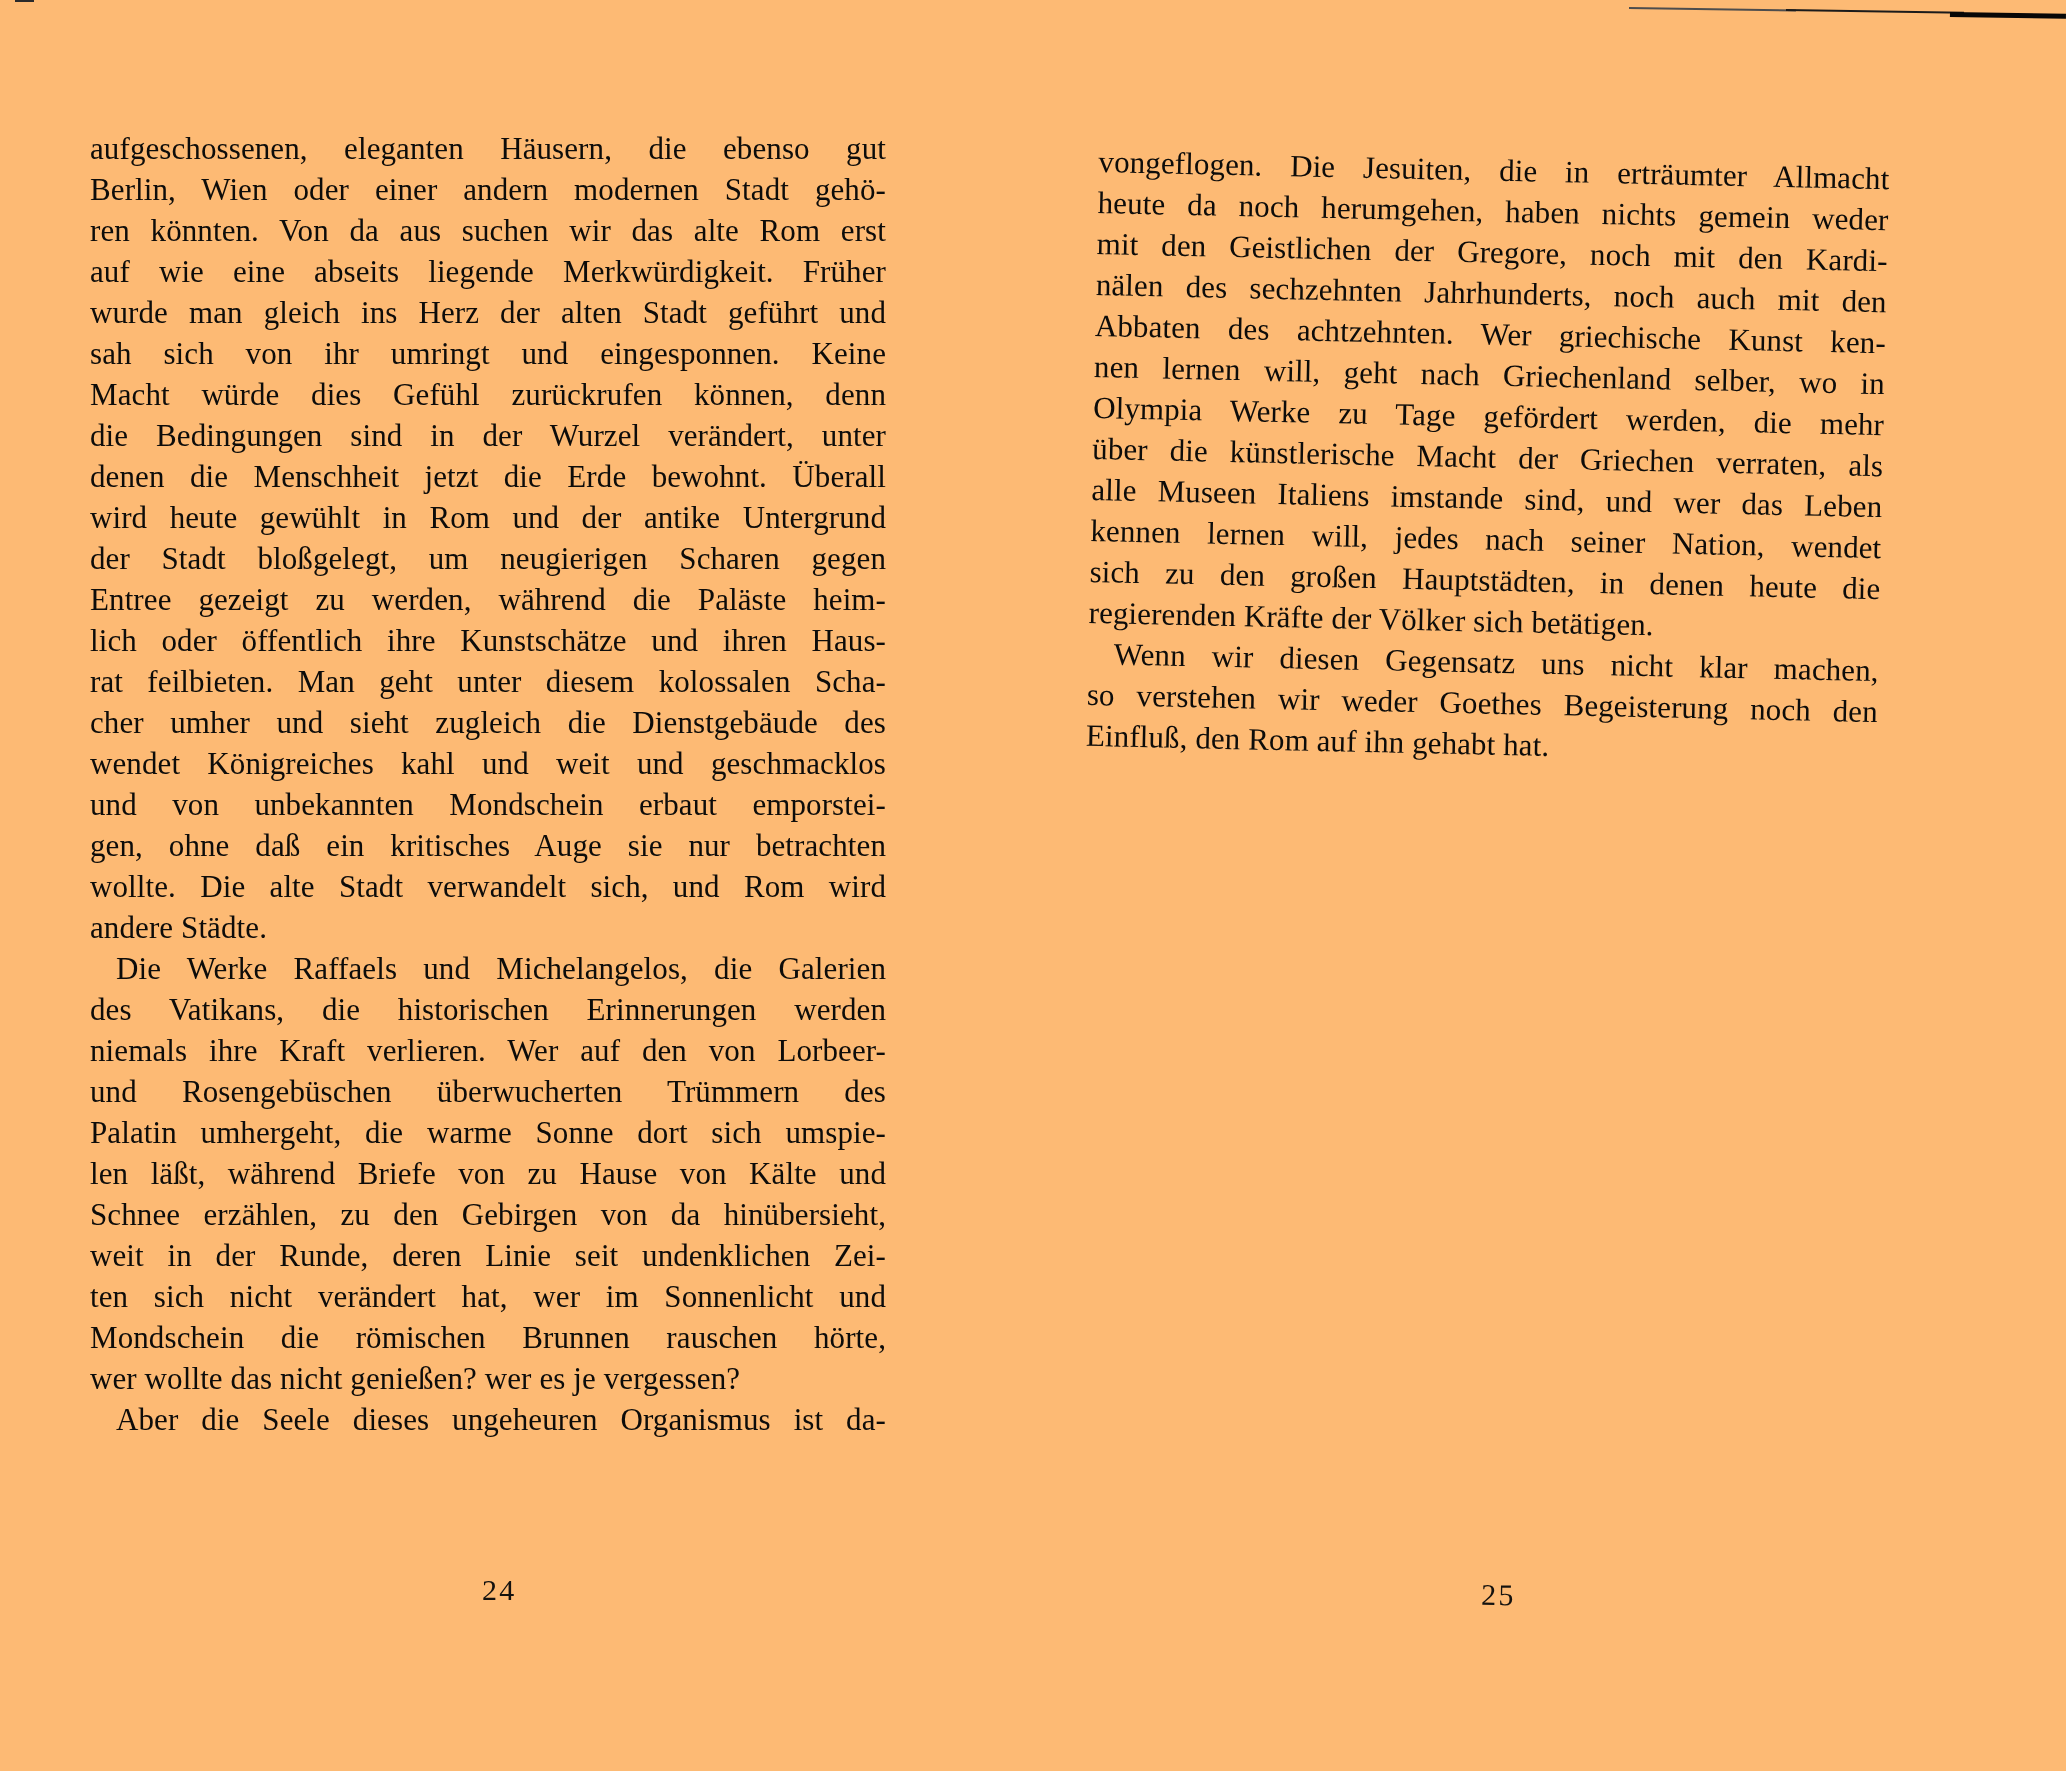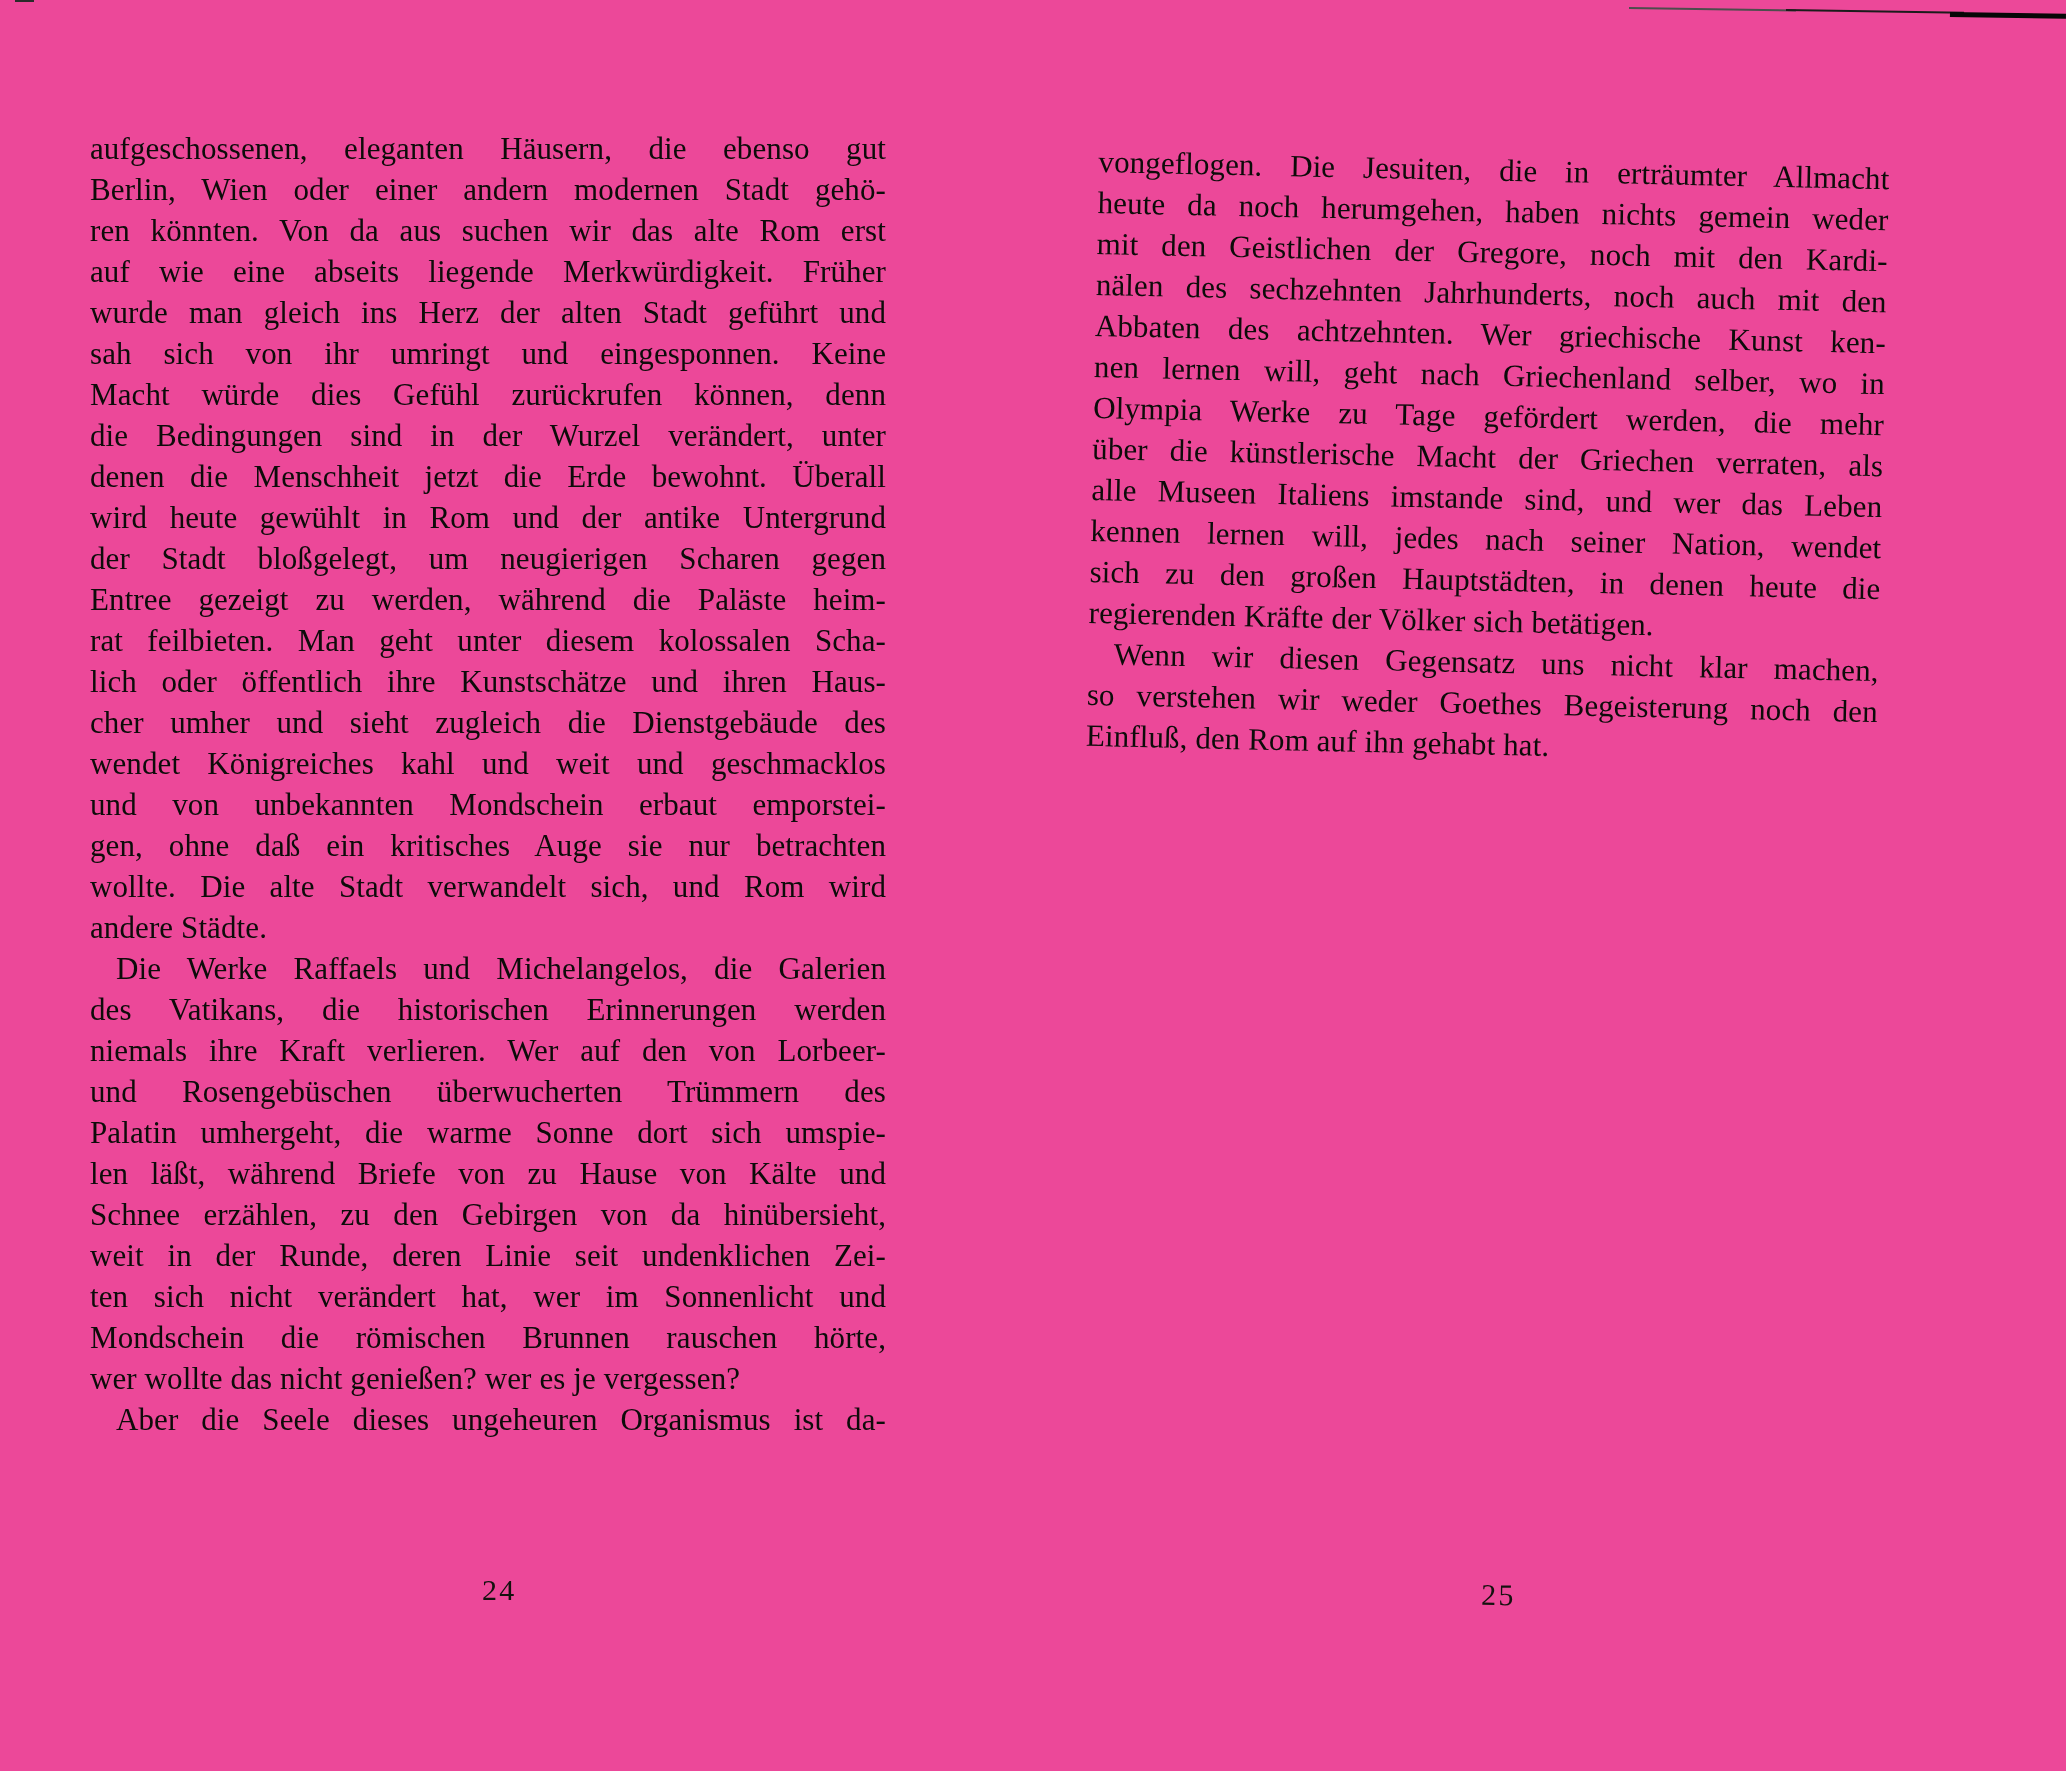--- a/index.html
+++ b/index.html
@@ -13,21 +13,21 @@
     height: 1771px;
     background: #ffffff;
     overflow: hidden;
     font-family: "Liberation Serif", "DejaVu Serif", serif;
   }
   .page {
     position: absolute;
     top: 0;
     width: 1033px;
     height: 1771px;
-    background: #ec4899;
+    background: #fdba74;
   }
   #page-left  { left: 0; }
   #page-right { left: 1033px; }
 
   .text-block {
     position: absolute;
     color: #0d0c0a;
     font-size: 31px;
     line-height: 41px;
     letter-spacing: 0.1px;
@@ -87,22 +87,22 @@
         <div class="line full">ren könnten. Von da aus suchen wir das alte Rom erst</div>
         <div class="line full">auf wie eine abseits liegende Merkwürdigkeit. Früher</div>
         <div class="line full">wurde man gleich ins Herz der alten Stadt geführt und</div>
         <div class="line full">sah sich von ihr umringt und eingesponnen. Keine</div>
         <div class="line full">Macht würde dies Gefühl zurückrufen können, denn</div>
         <div class="line full">die Bedingungen sind in der Wurzel verändert, unter</div>
         <div class="line full">denen die Menschheit jetzt die Erde bewohnt. Überall</div>
         <div class="line full">wird heute gewühlt in Rom und der antike Untergrund</div>
         <div class="line full">der Stadt bloßgelegt, um neugierigen Scharen gegen</div>
         <div class="line full">Entree gezeigt zu werden, während die Paläste heim-</div>
+        <div class="line full">lich oder öffentlich ihre Kunstschätze und ihren Haus-</div>
         <div class="line full">rat feilbieten. Man geht unter diesem kolossalen Scha-</div>
-        <div class="line full">lich oder öffentlich ihre Kunstschätze und ihren Haus-</div>
         <div class="line full">cher umher und sieht zugleich die Dienstgebäude des</div>
         <div class="line full">wendet Königreiches kahl und weit und geschmacklos</div>
         <div class="line full">und von unbekannten Mondschein erbaut emporstei-</div>
         <div class="line full">gen, ohne daß ein kritisches Auge sie nur betrachten</div>
         <div class="line full">wollte. Die alte Stadt verwandelt sich, und Rom wird</div>
         <div class="line">andere Städte.</div>
         <div class="line full indent">Die Werke Raffaels und Michelangelos, die Galerien</div>
         <div class="line full">des Vatikans, die historischen Erinnerungen werden</div>
         <div class="line full">niemals ihre Kraft verlieren. Wer auf den von Lorbeer-</div>
         <div class="line full">und Rosengebüschen überwucherten Trümmern des</div>

